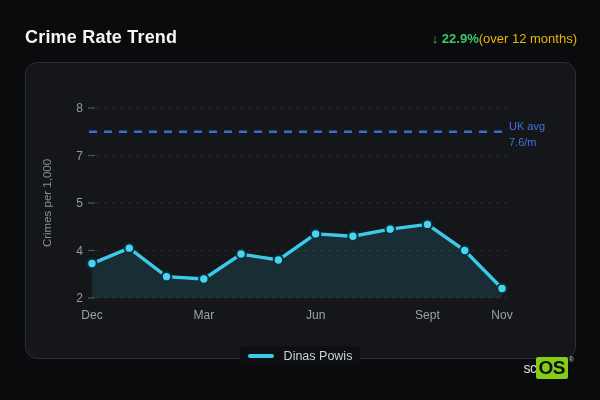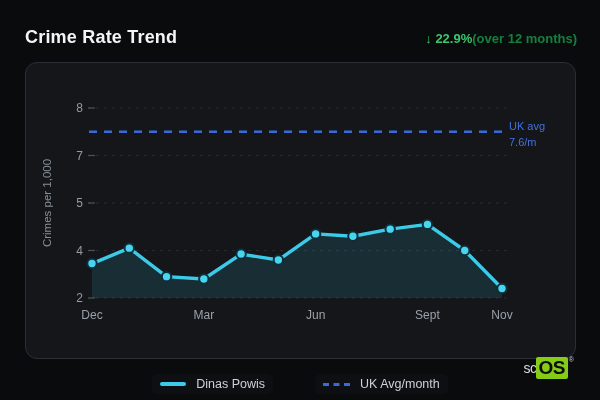--- a/index.html
+++ b/index.html
@@ -11,30 +11,30 @@
   }
   .page-title{
     position:absolute;left:25px;top:27px;
     font-size:18px;font-weight:700;color:#f3f4f6;letter-spacing:.2px;
   }
   .delta-wrap{
     position:absolute;right:23px;top:31px;font-size:13px;
     display:flex;align-items:baseline;white-space:nowrap;
   }
   .delta-main{font-weight:700;}
-  .delta-note{color:#15803d;font-weight:700;}
+  .delta-note{color:#eab308;font-weight:400;}
   .chart-card{
     position:absolute;left:25px;top:62px;width:551px;height:297px;
     background:#14161a;border:1px solid #2b2e35;border-radius:12px;
     box-sizing:border-box;
   }
   .chart-card svg{display:block;}
   .legend{
     position:absolute;left:0;top:346px;width:600px;
-    display:flex;justify-content:center;gap:42px;margin-top:28px;
+    display:flex;justify-content:center;gap:42px;
   }
   .legend-item{
     display:flex;align-items:center;gap:10px;
     background:#0e0f12;padding:3px 8px;border-radius:5px;
   }
   .legend-label{font-size:12.5px;color:#ced2d8;}
   .swatch-solid{width:26px;height:4px;border-radius:2px;}
   .swatch-dashed{width:27px;height:0;border-top:3px dashed #3b6ad8;}
   .brand{
     position:absolute;right:26px;top:357px;
@@ -98,23 +98,19 @@
       <text x="476" y="256" text-anchor="middle" fill="#9aa1a9" font-size="12" font-family="Liberation Sans, sans-serif">Nov</text>
       <text transform="translate(25,140) rotate(-90)" text-anchor="middle" fill="#878d96" font-size="11.5" font-family="Liberation Sans, sans-serif">Crimes per 1,000</text>
     </svg>
 </div>
 
 <div class="legend">
   <div class="legend-item">
     <span class="swatch-solid" style="background: rgb(59, 203, 232);"></span>
     <span class="legend-label">Dinas Powis</span>
   </div>
-  <div class="legend-item">
-    <span class="swatch-dashed"></span>
-    <span class="legend-label">UK Avg/month</span>
-  </div>
 </div>
 
 <div class="brand">
   <span class="brand-prefix">sc</span>
     <span class="brand-box">OS</span>
     <span class="brand-reg">®</span>
 </div>
 
 </body></html>

